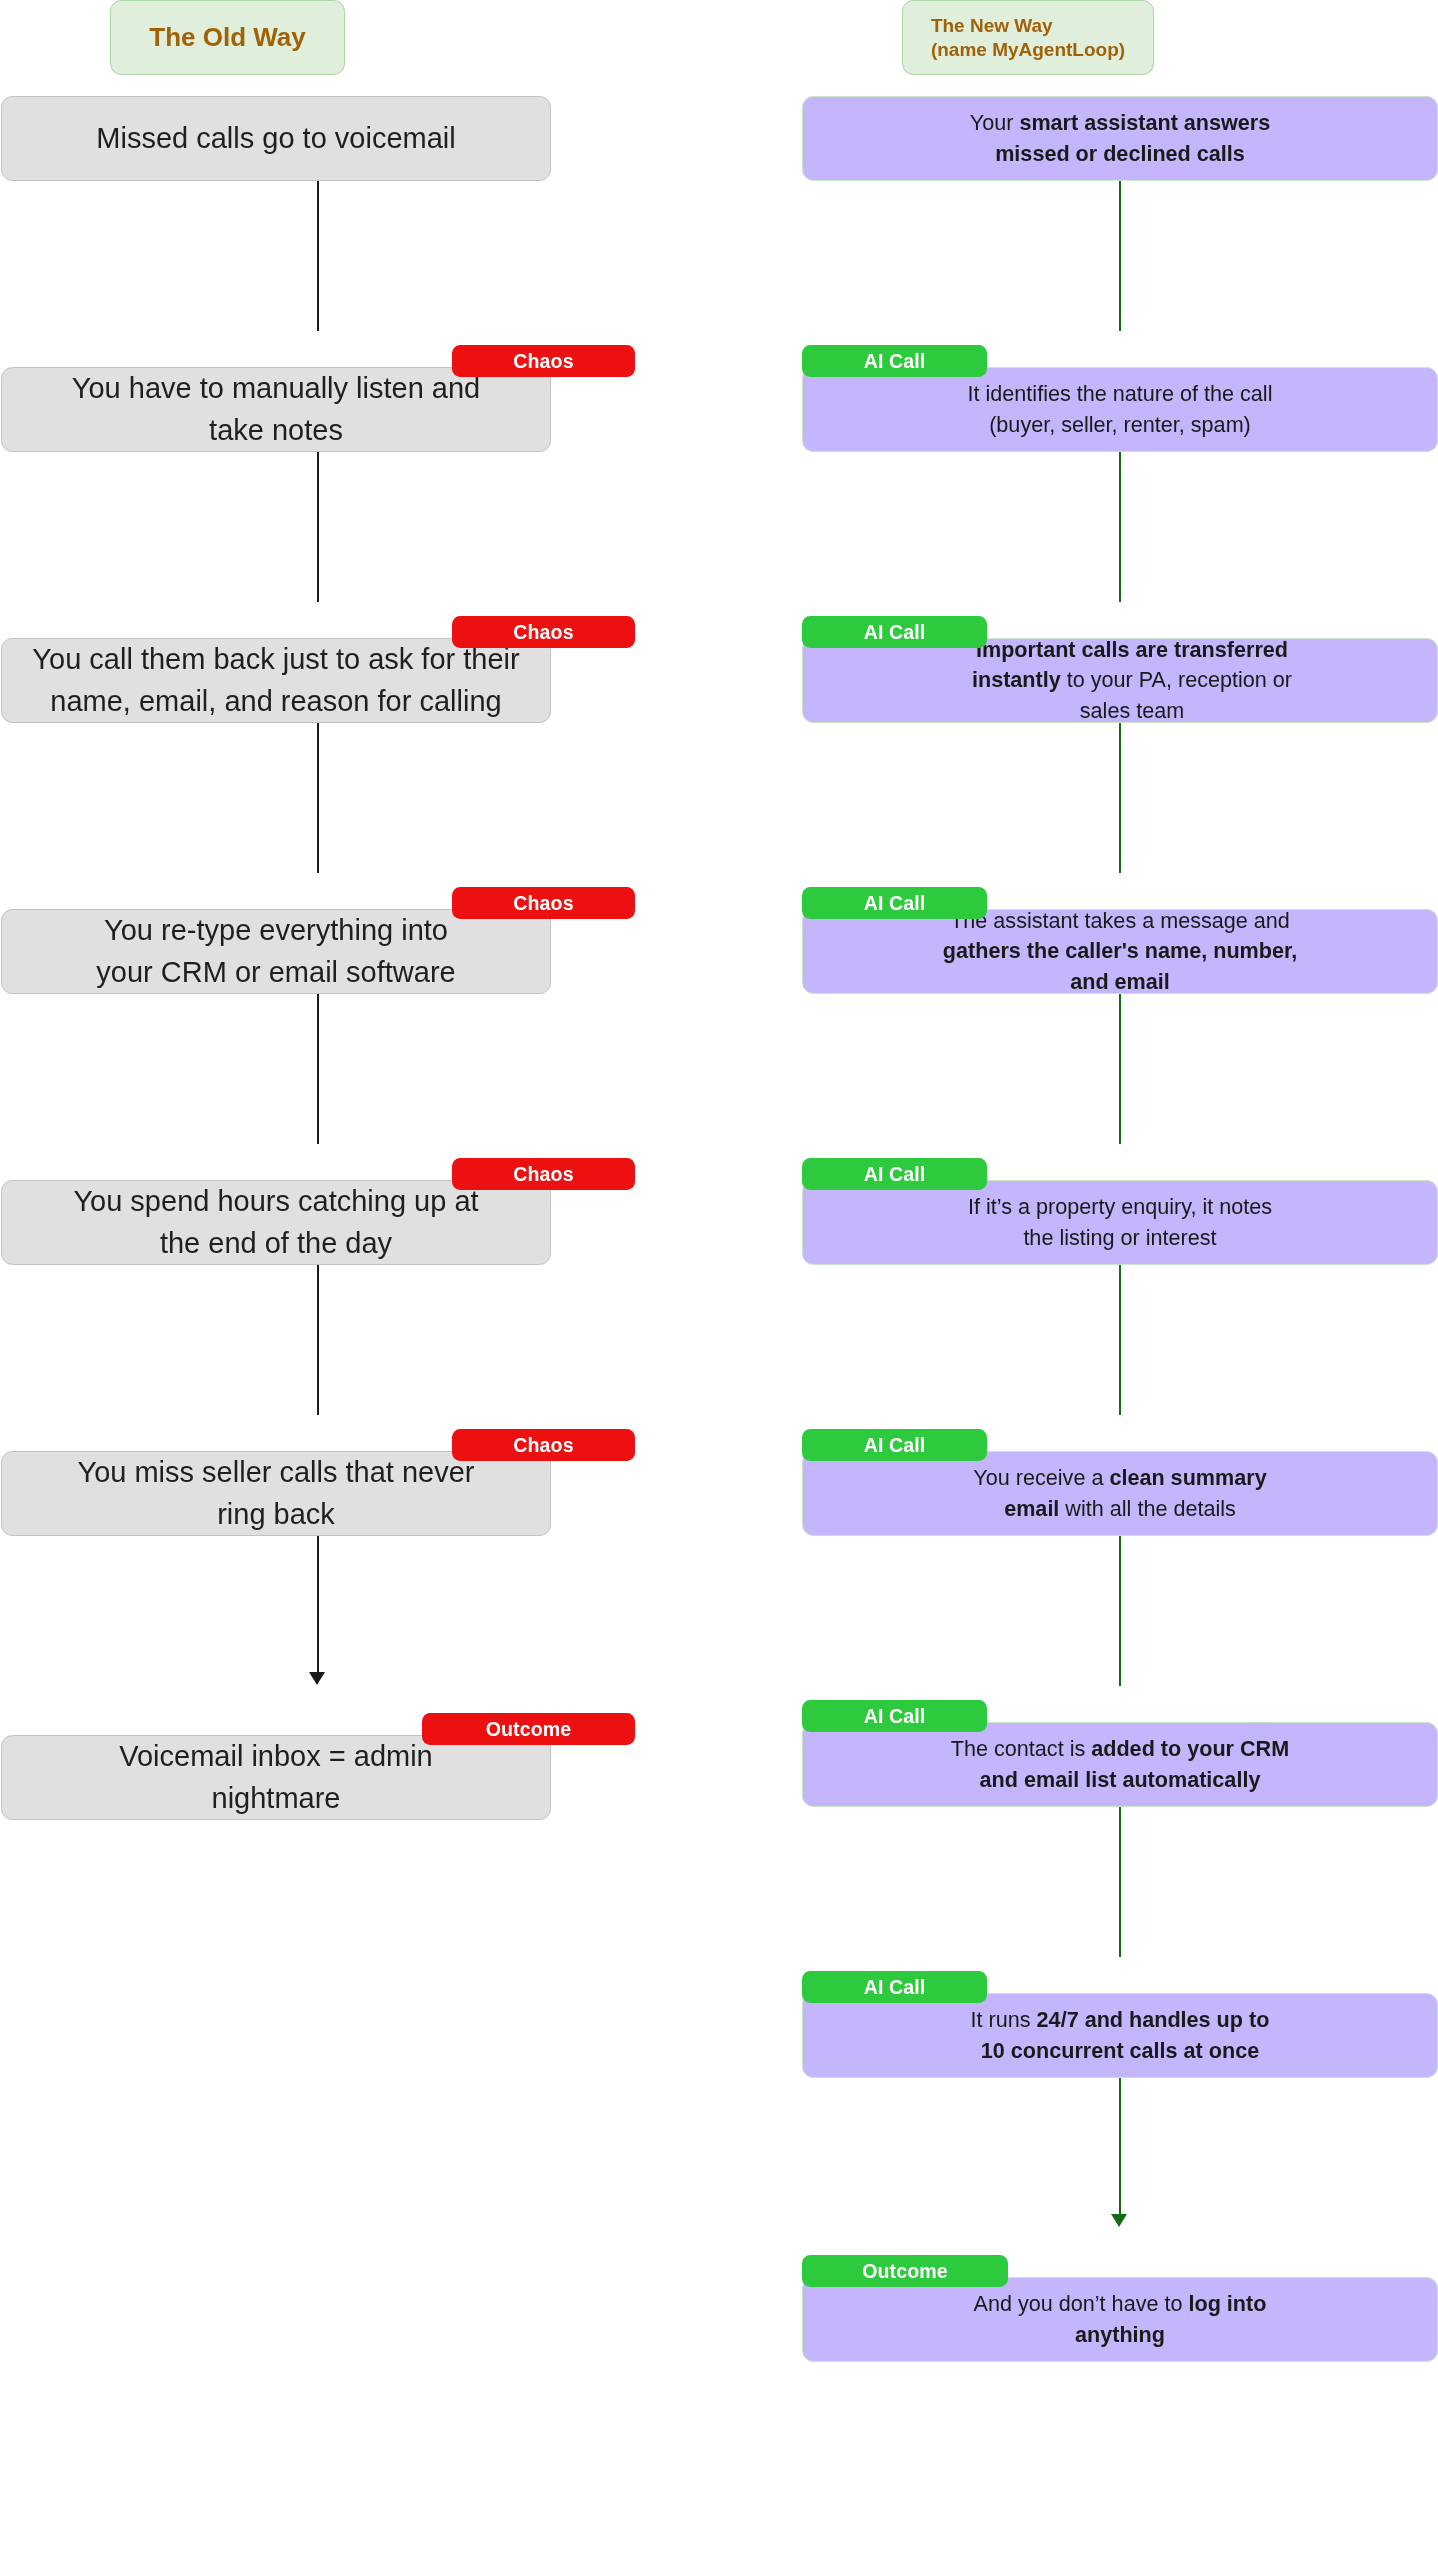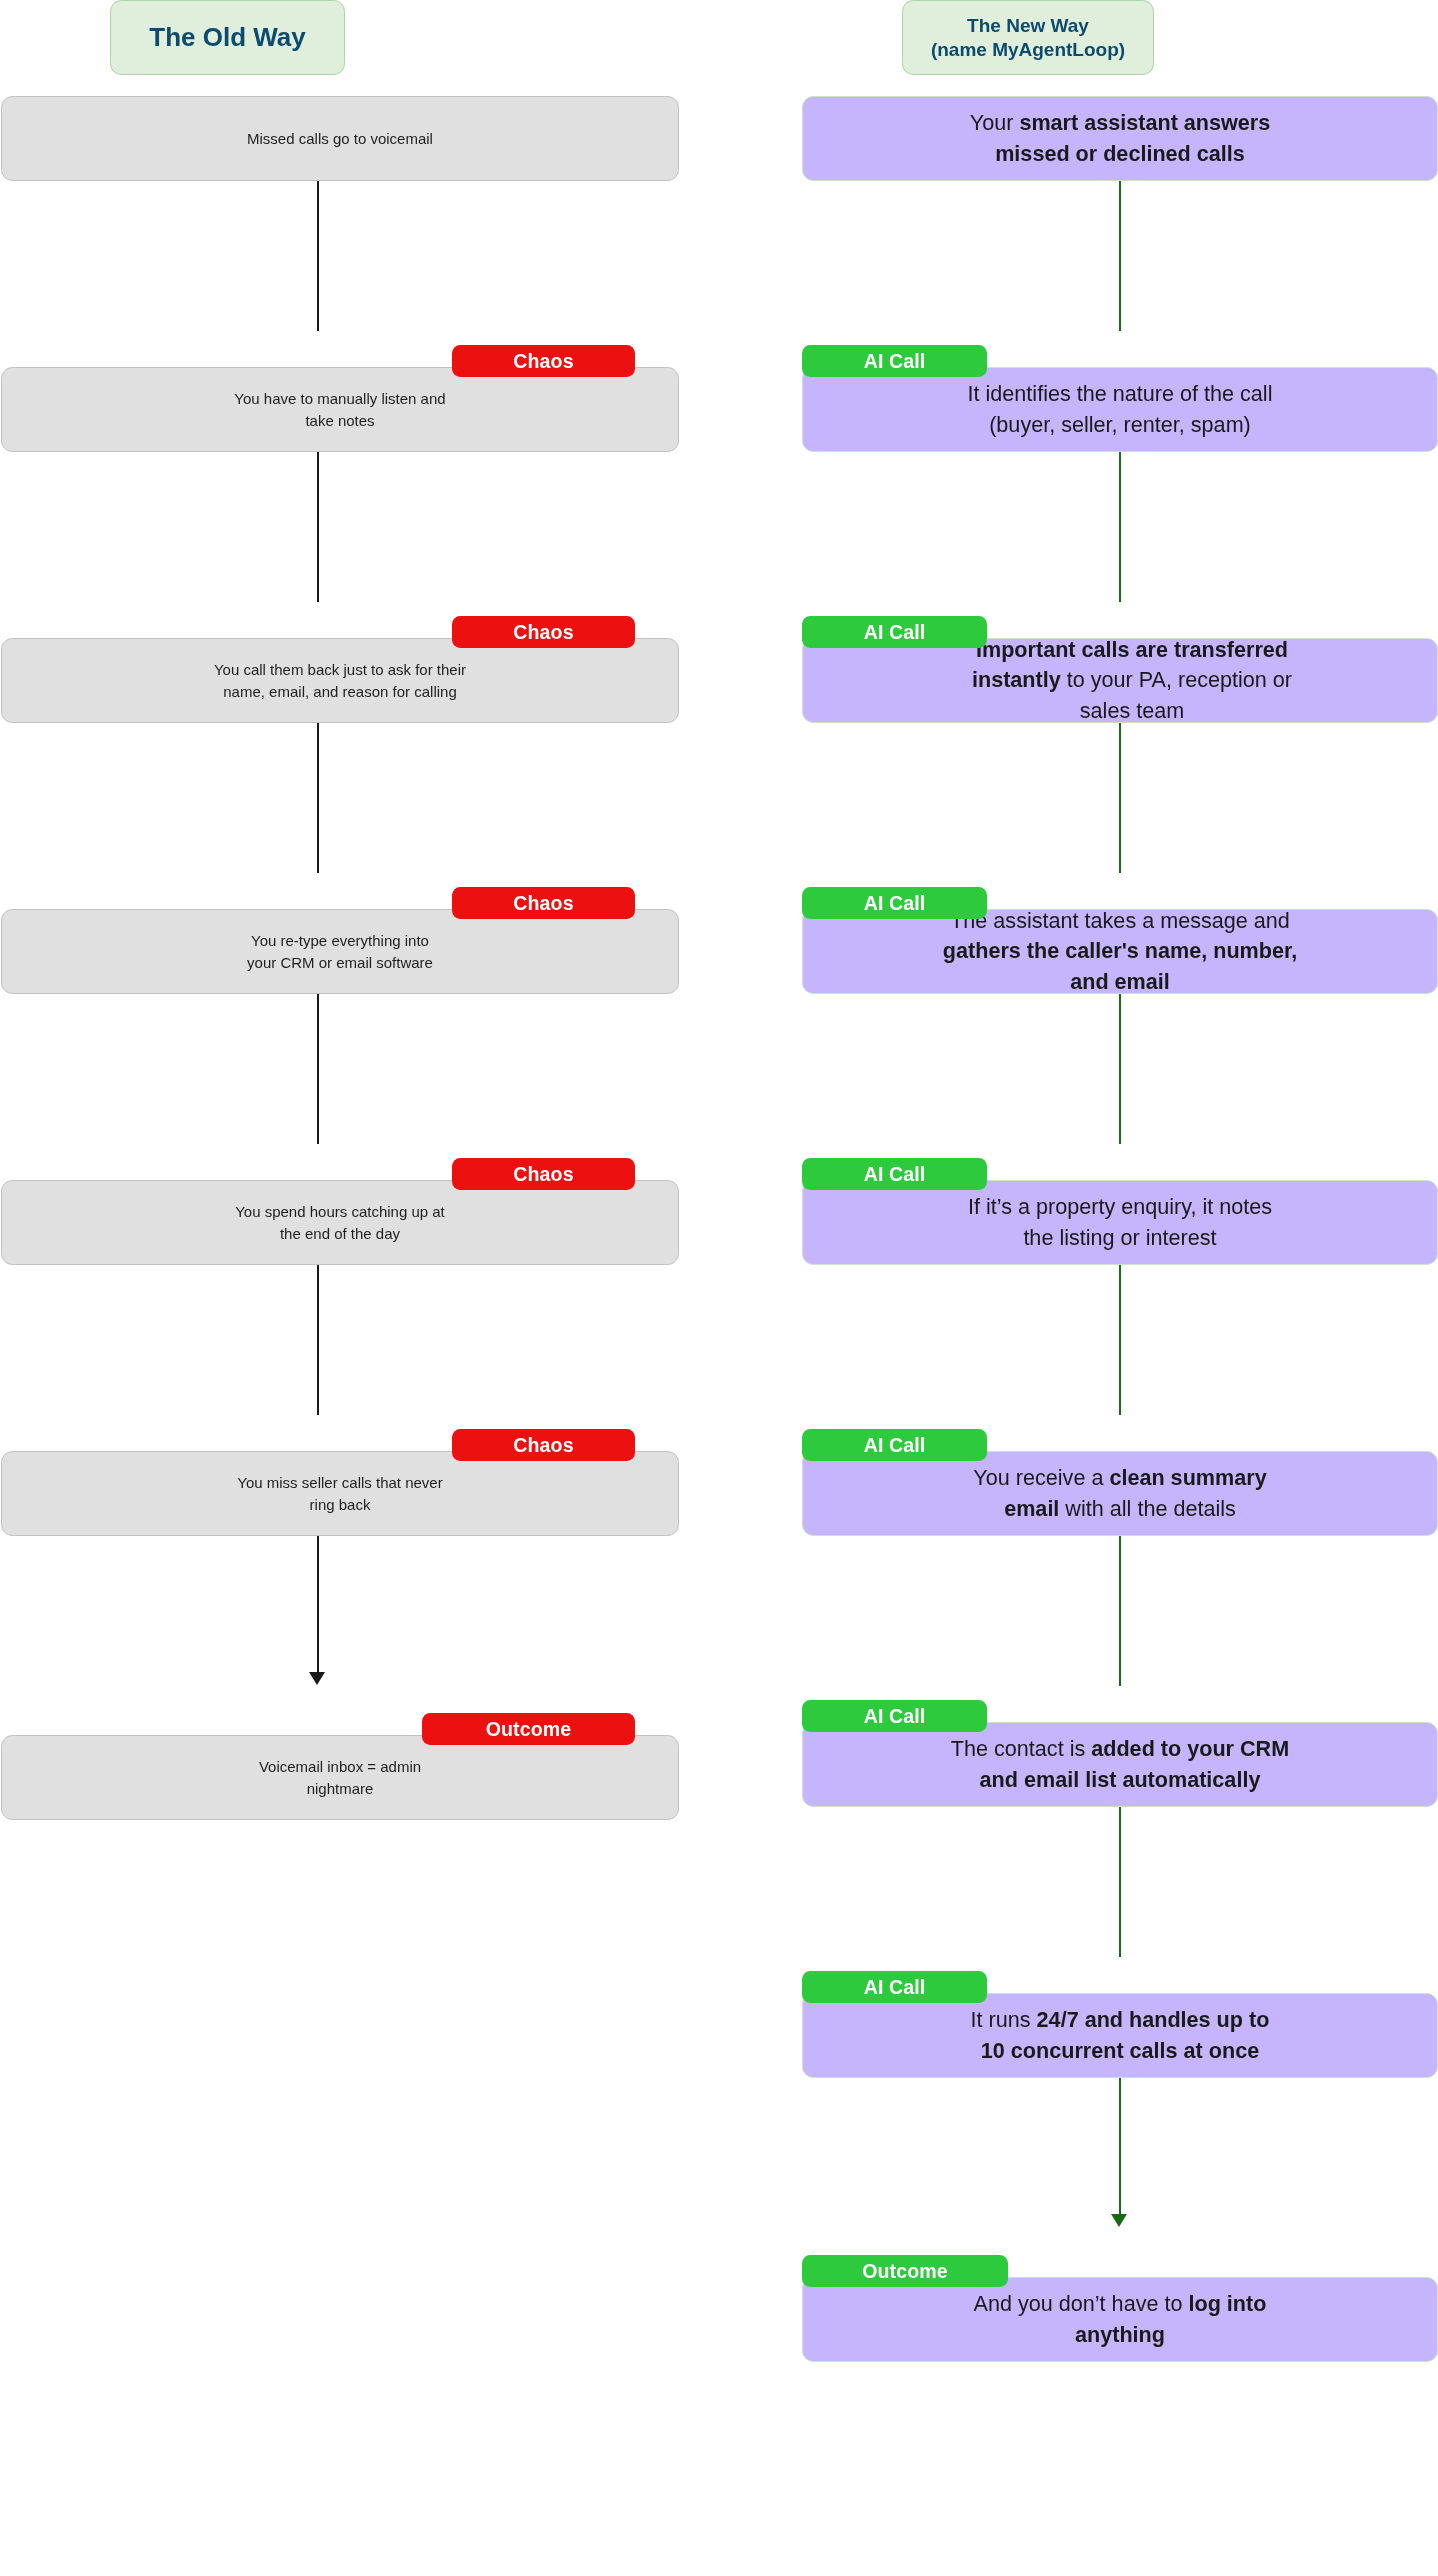--- a/index.html
+++ b/index.html
@@ -10,22 +10,22 @@
   }
   .stage{position:absolute;inset:0;}
 
   
   .col-head{
     position:absolute;
     background:#DFEFDC;
     border:1px solid #A9D6A4;
     border-radius:11.3px;
     display:flex;align-items:center;justify-content:center;
-    text-align:center;
-    color:#0c4a6e;
+    text-align:left;
+    color:#a16207;
     font-weight:bold;
     line-height:1.22;
     box-sizing:border-box;
     z-index:4;
   }
   #head-left{left:110px;top:0px;width:235px;height:75px;font-size:26px;}
   #head-right{left:902px;top:0px;width:252px;height:75px;font-size:19px;}
 
   
   .card{
@@ -36,22 +36,22 @@
     text-align:center;
     line-height:1.42;
     z-index:3;
     padding:0 24px;
   }
   .card .txt{display:block;width:100%;}
   .card.old{
     background:#E0E0E0;
     border:1px solid #C2C2C2;
     color:#1F1F1F;
-    font-size:15px;
-    left:1px;width:678px;
+    font-size:29px;
+    left:1px;width:550px;
   }
   .card.new{
     background:#c4b5fd;
     border:1px solid #CBE3C7;
     color:#1A1A1A;
     font-size:21.6px;
     left:802px;width:636px;
   }
   .card b{font-weight:bold;}
 

